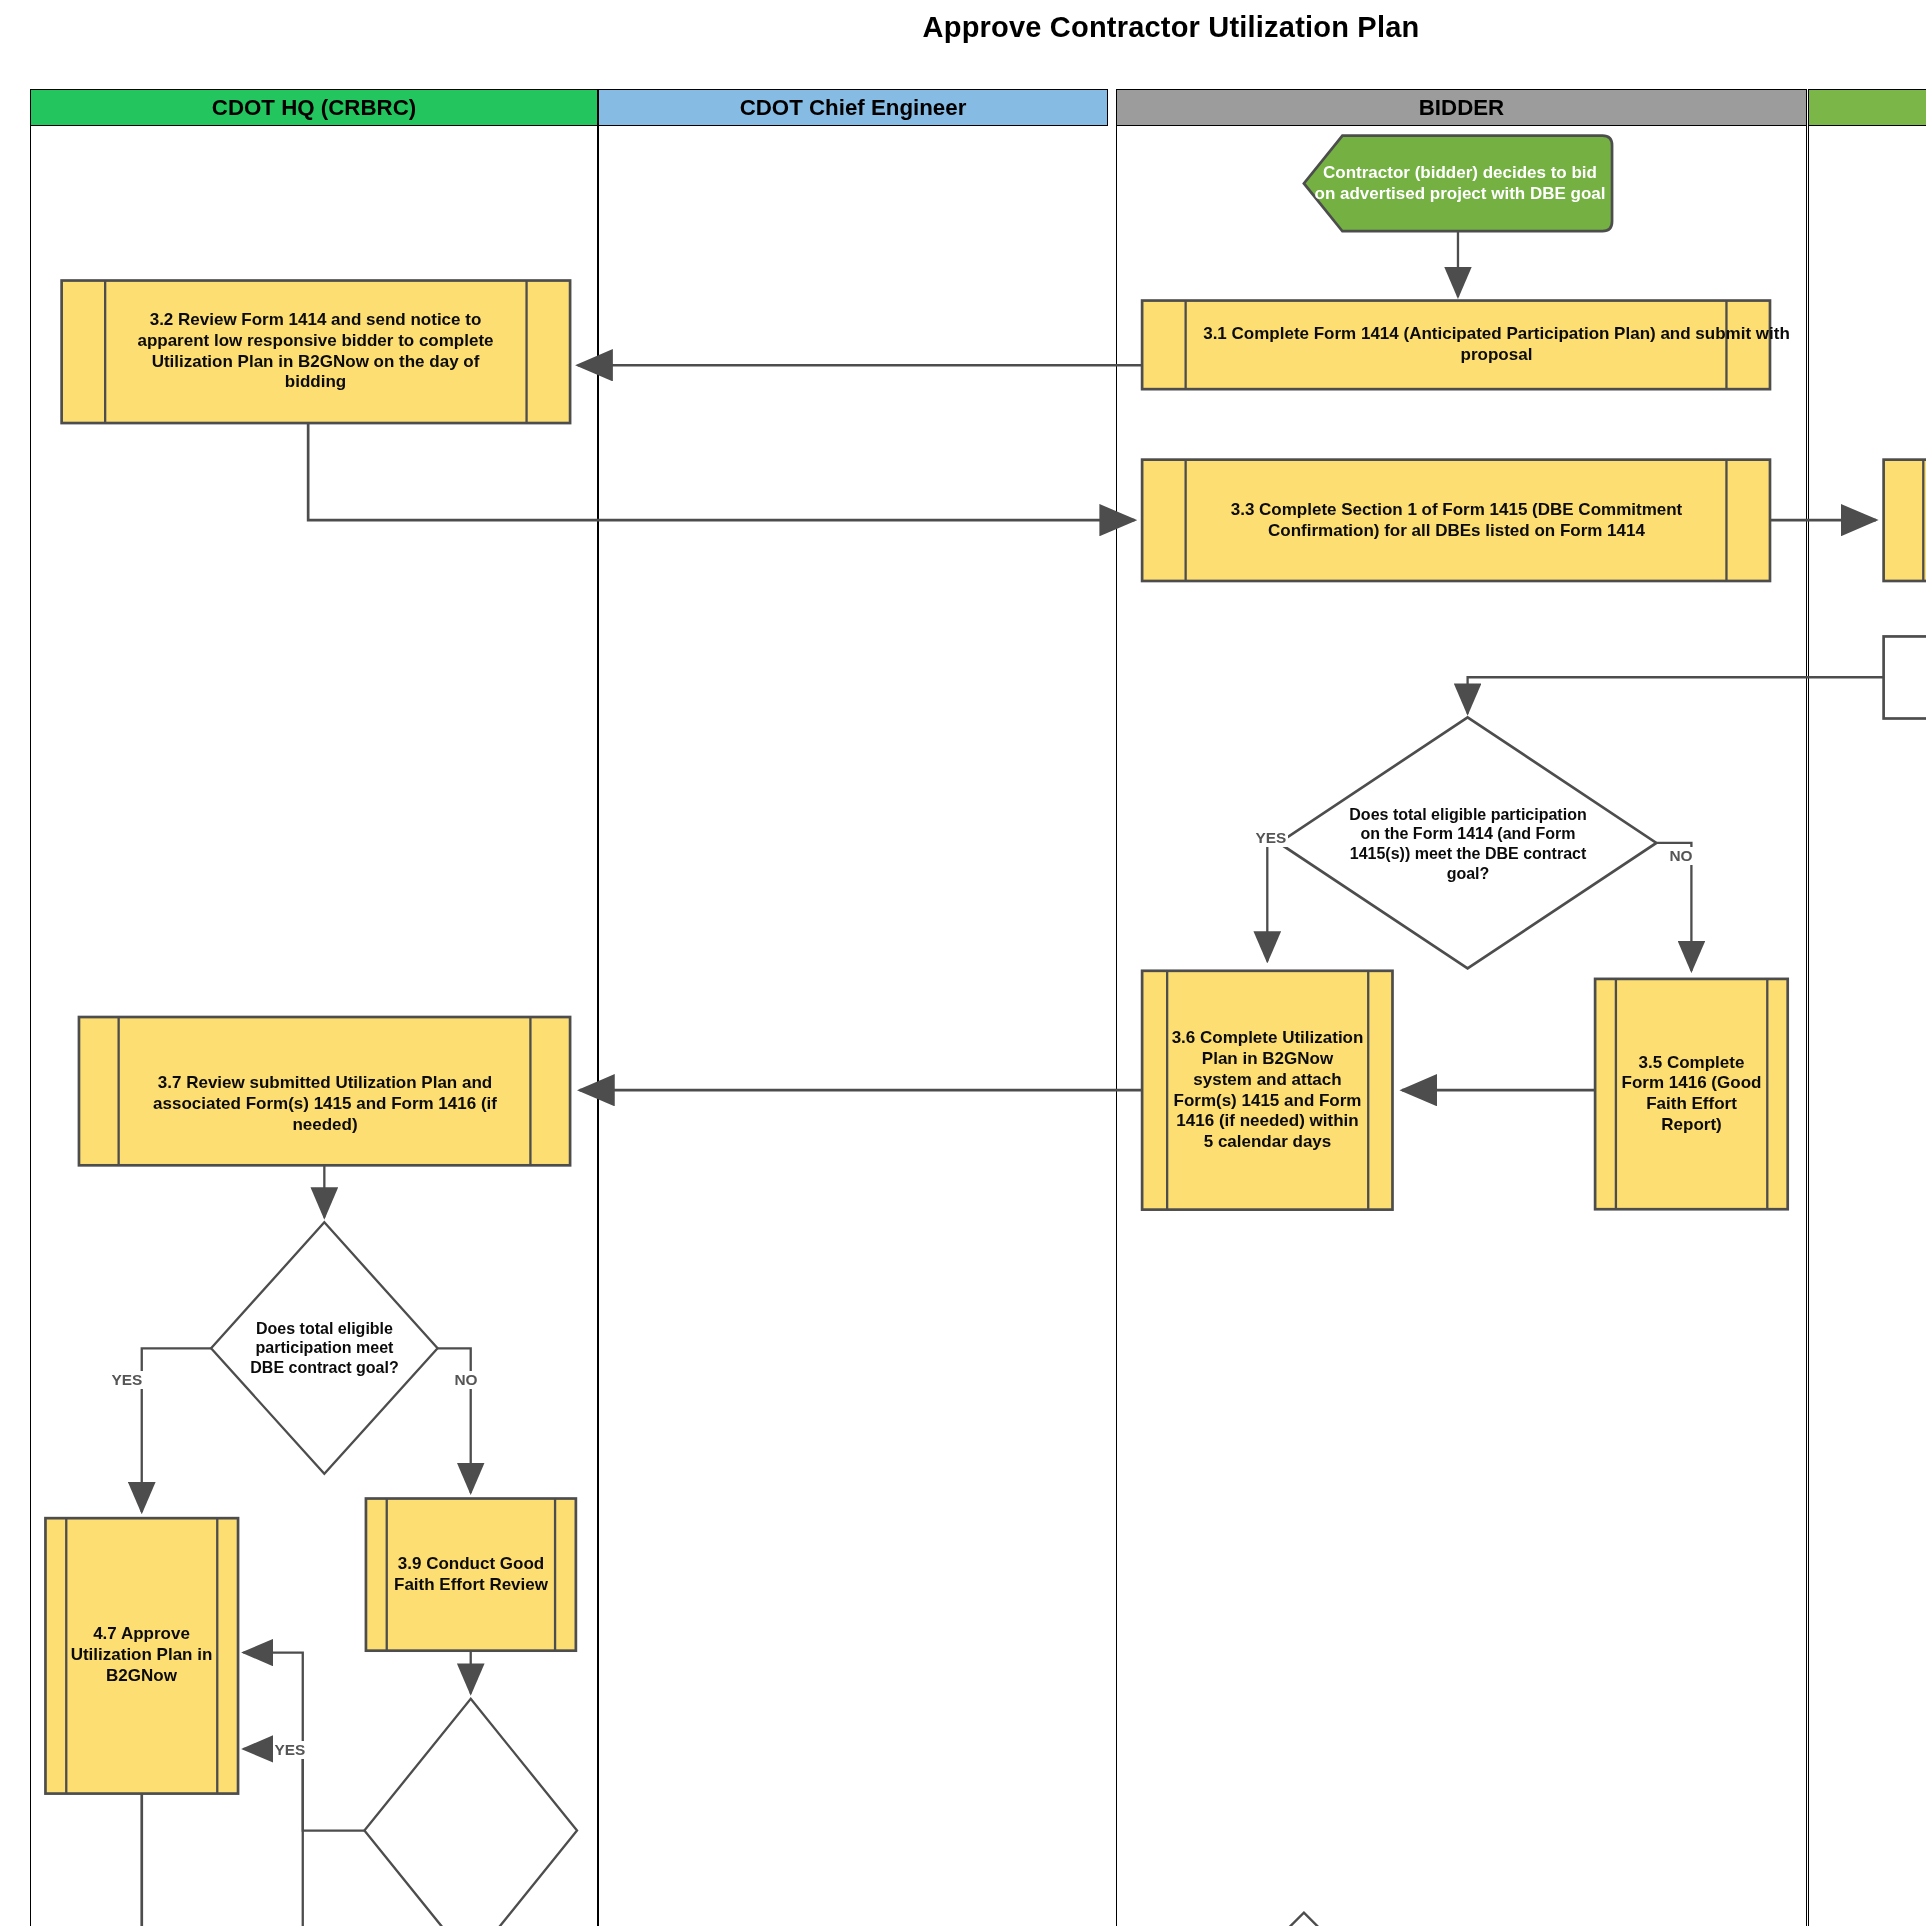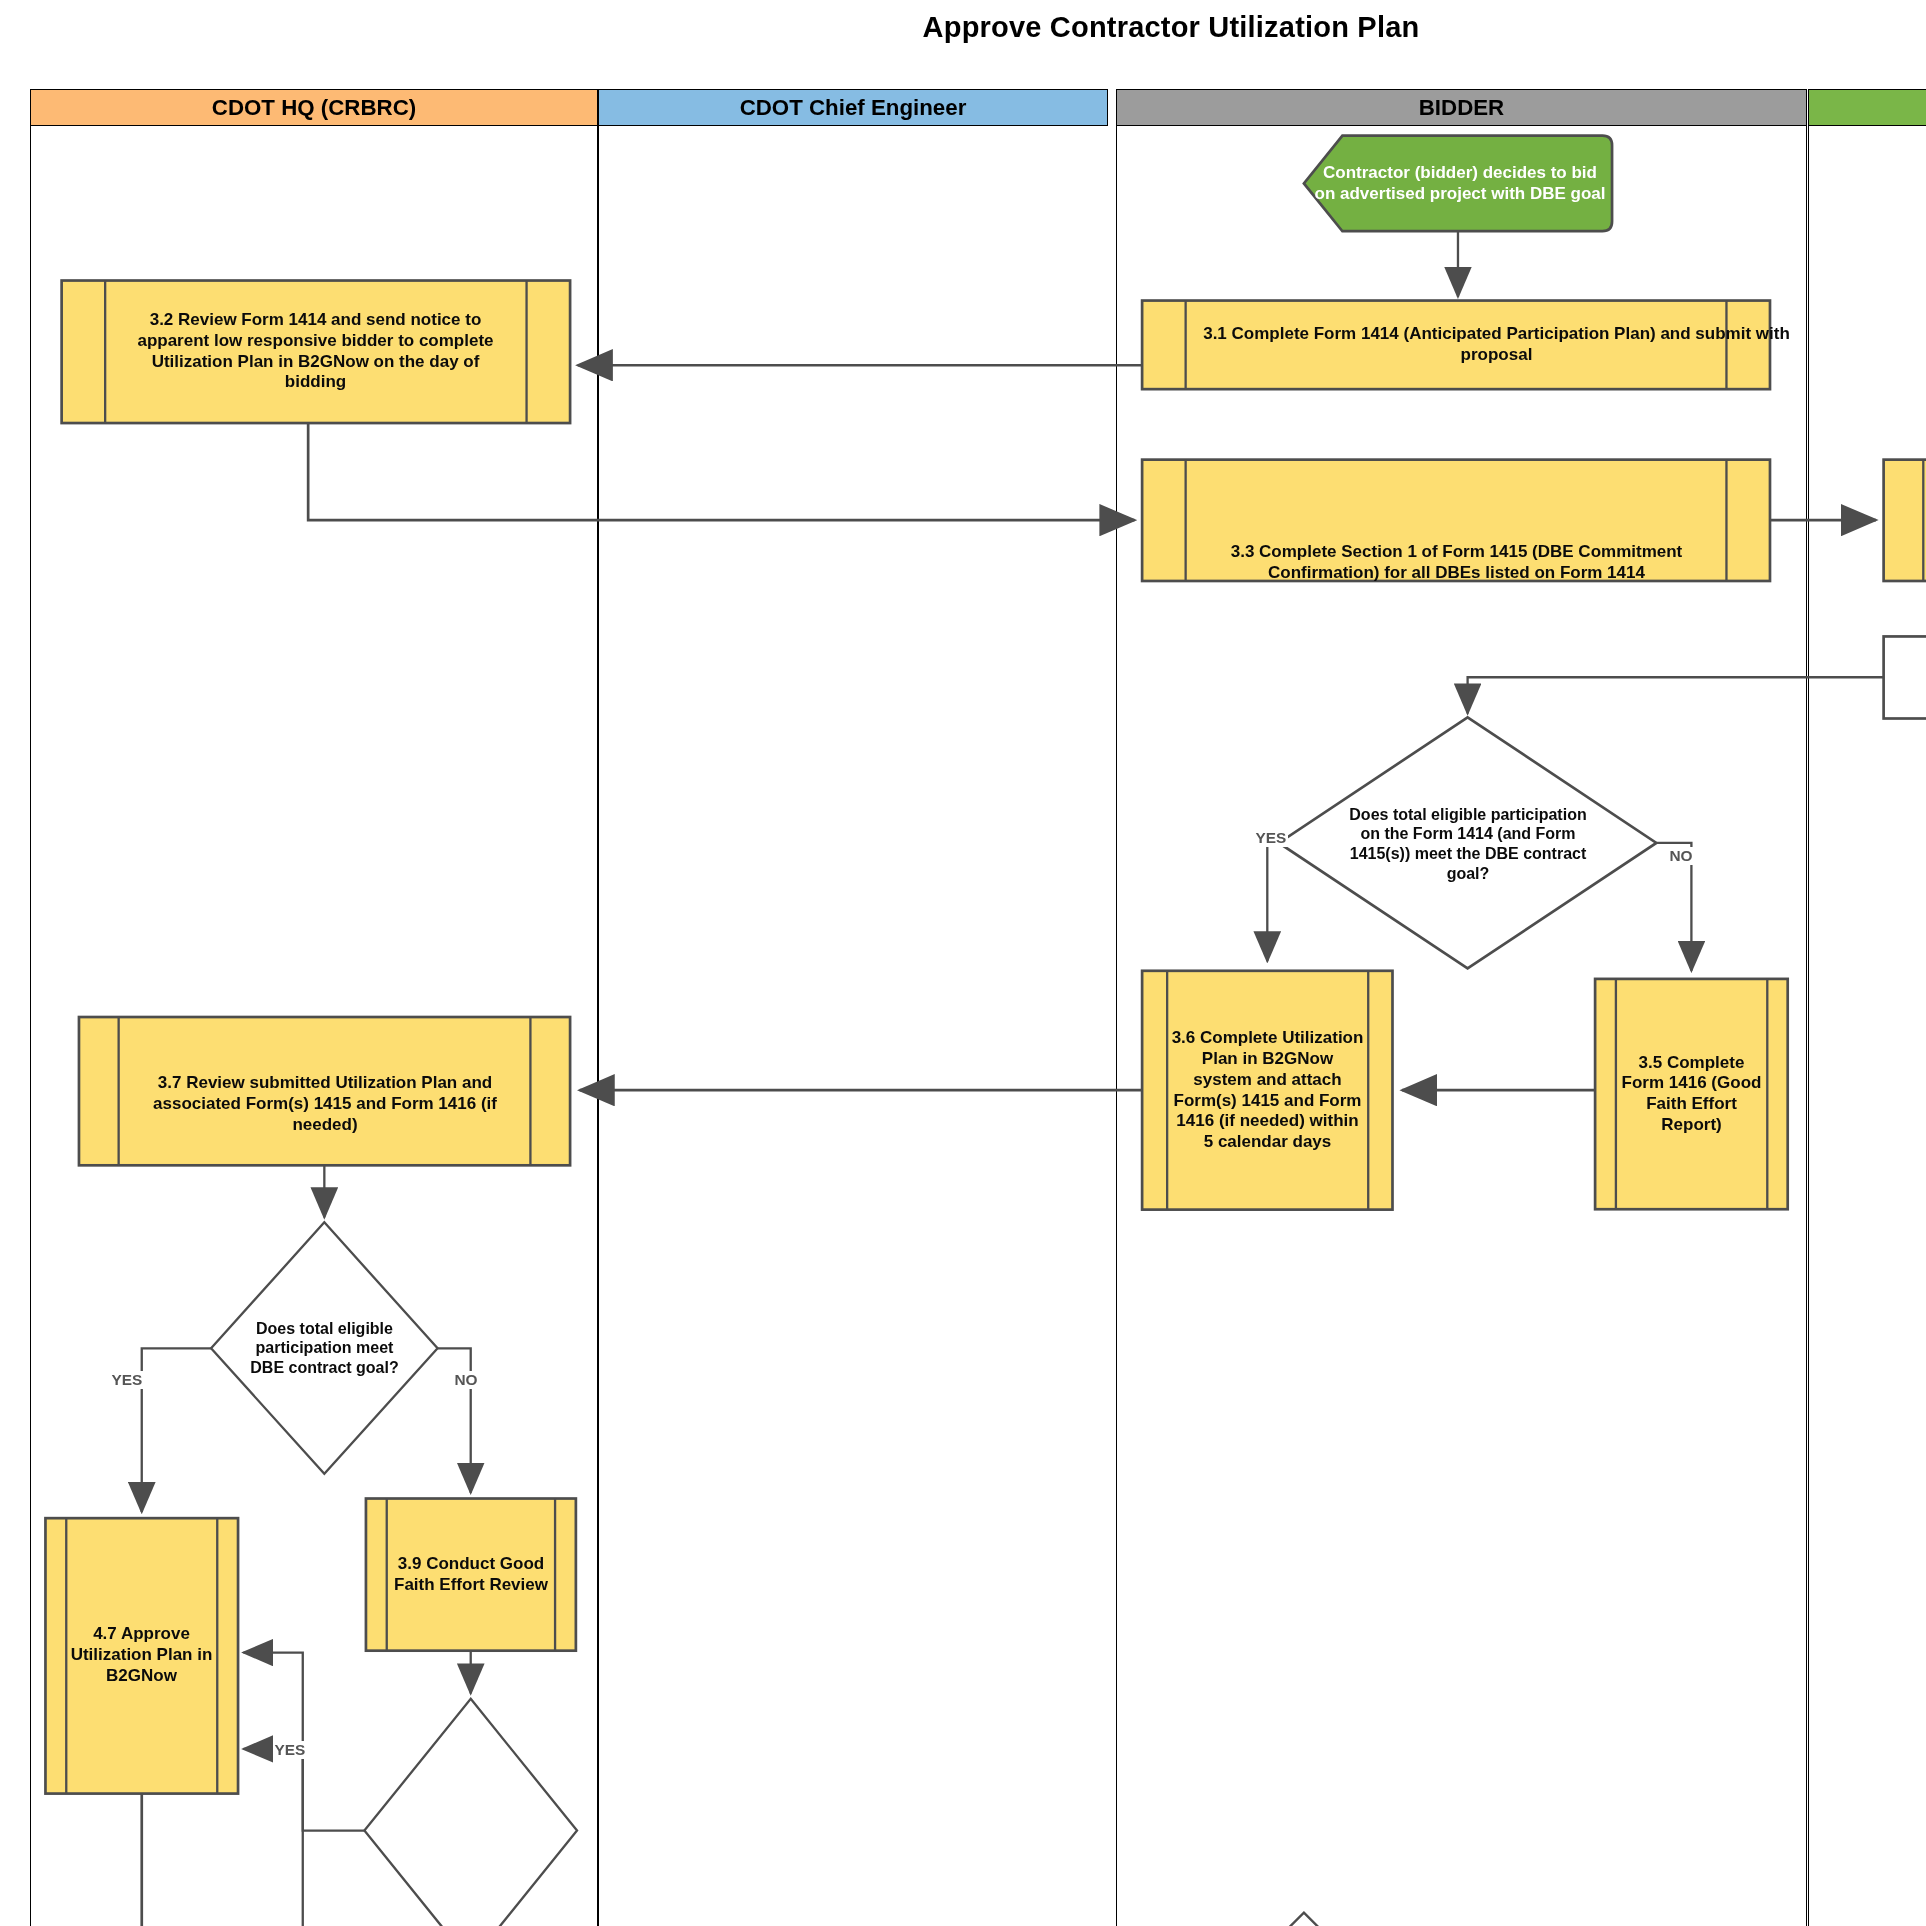--- a/index.html
+++ b/index.html
@@ -36,21 +36,21 @@
     background:#fff;padding:0 1.5px;white-space:nowrap;
   }
 </style>
 </head>
 <body>
 
 <div id="stage">
 
   <div id="title">Approve Contractor Utilization Plan</div>
 
-  <div class="lane-head" style="left:30px;width:568px;background:#fdba74;">
+  <div class="lane-head" style="left:30px;width:568px;background:#22c55e;">
     <span>CDOT HQ (CRBRC)</span>
   </div>
   <div class="lane-head" style="left:598px;width:510px;background:#86BCE3;">
     <span>CDOT Chief Engineer</span>
   </div>
   <div class="lane-head" style="left:1116px;width:691px;background:#9C9C9C;">
     <span>BIDDER</span>
   </div>
   <div class="lane-head" style="left:1808px;width:504px;background:#7AB648;">
     
@@ -237,21 +237,21 @@
   </div>
 
   <div class="nodeLabel nl-proc" style="left:1186px;top:300px;width:621px;height:89px;">
     <span>3.1 Complete Form 1414 (Anticipated Participation Plan) and submit with proposal</span>
   </div>
 
   <div class="nodeLabel nl-proc" style="left:105px;top:280px;width:421px;height:143px;">
     <span>3.2 Review Form 1414 and send notice to apparent low responsive bidder to complete Utilization Plan in B2GNow on the day of bidding</span>
   </div>
 
-  <div class="nodeLabel nl-proc" style="left:1186px;top:460px;width:541px;height:121px;margin-top:42px;">
+  <div class="nodeLabel nl-proc" style="left:1186px;top:460px;width:541px;height:121px;">
     <span>3.3 Complete Section 1 of Form 1415 (DBE Commitment Confirmation) for all DBEs listed on Form 1414</span>
   </div>
 
   <div class="nodeLabel nl-proc" style="left:1923px;top:460px;width:313px;height:121px;">
     
   </div>
 
   <div class="nodeLabel nl-plain" style="left:1888px;top:636px;width:385px;height:82px;">
     
   </div>

